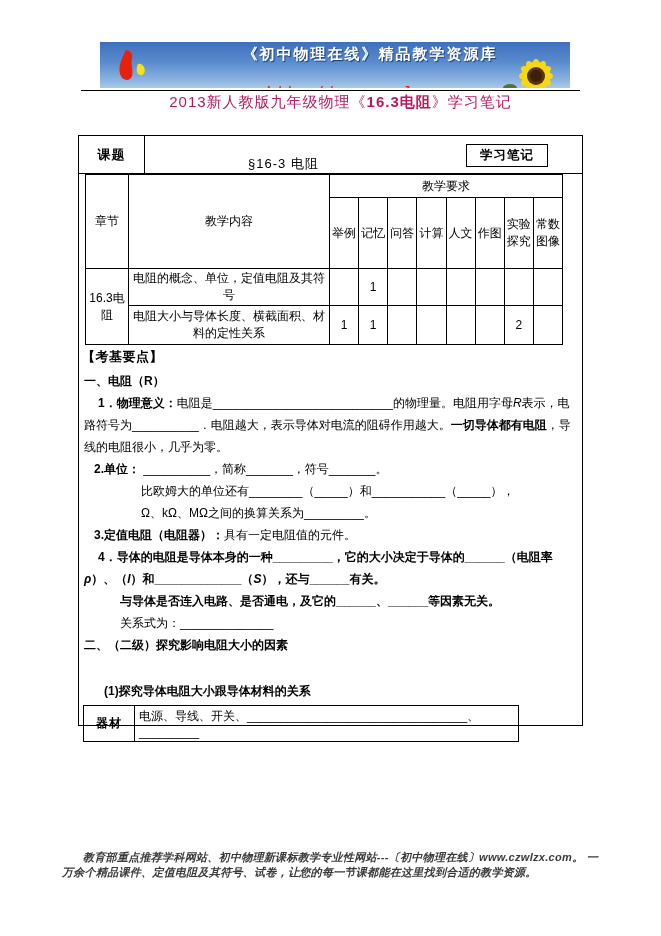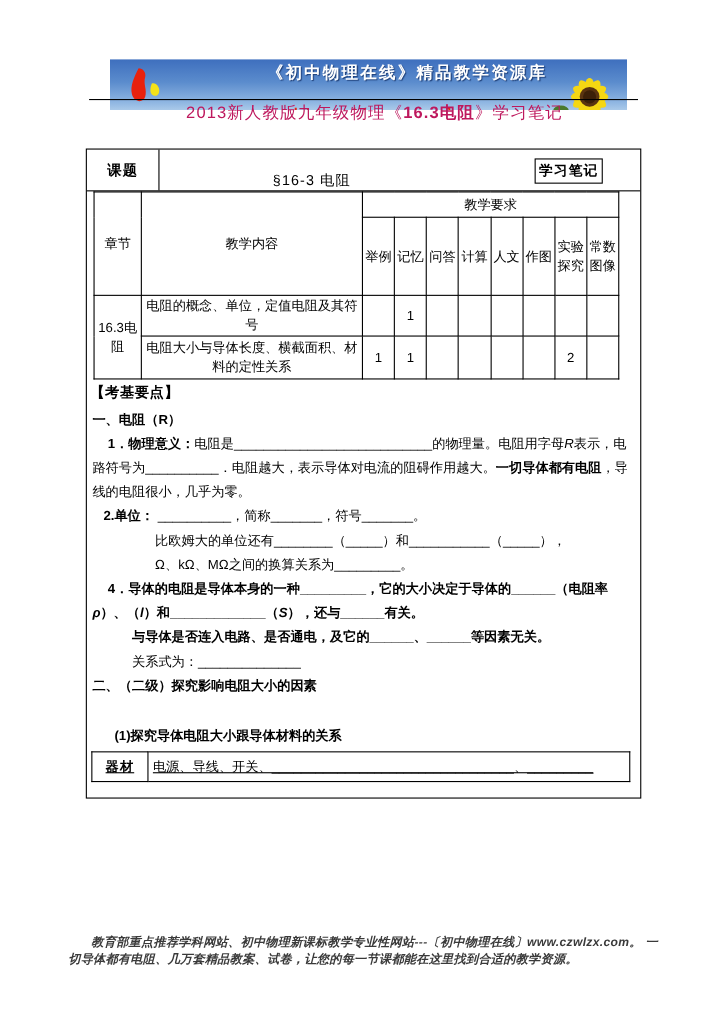--- a/index.html
+++ b/index.html
@@ -6,21 +6,21 @@
   body{
     width:661px;height:936px;background:#ffffff;position:relative;
     font-family:"Liberation Sans","DejaVu Sans",sans-serif;
     color:#000;font-size:12px;
   }
   .bold{font-weight:bold;}
   .ital{font-style:italic;}
 
   
   .banner{
-    position:absolute;left:100px;top:54px;width:470px;height:46px;
+    position:absolute;left:100px;top:42px;width:470px;height:46px;
     background:linear-gradient(to bottom,#3e6fbe 0%,#5b8ccd 45%,#8fb6e2 85%,#aac9e9 100%);
     overflow:hidden;
   }
   .banner-logo{position:absolute;left:12px;top:4px;}
   .banner-text{position:absolute;left:120px;top:3px;width:300px;text-align:center;}
   .banner-title{
     color:#ffffff;font-weight:bold;font-size:15px;letter-spacing:2px;
     font-family:"Liberation Serif","DejaVu Serif",serif;
     text-shadow:1px 1px 1px #1d3e77;white-space:nowrap;
   }
@@ -53,21 +53,21 @@
     width:66px;height:100%;border-right:1px solid #000;box-sizing:border-box;
     display:flex;align-items:center;justify-content:center;
     font-weight:bold;font-size:13px;letter-spacing:1px;
   }
   .head-value{
     flex:1;text-align:center;font-weight:normal;font-size:13px;
     padding-right:160px;letter-spacing:1px;
   }
   .notes-box{
     position:absolute;right:34px;top:8px;border:1px solid #000;
-    font-weight:bold;font-size:12.5px;padding:2px 3px;letter-spacing:1px;
+    font-weight:bold;font-size:12.5px;padding:2px 13px;letter-spacing:1px;
   }
 
   .sec-label{font-weight:bold;font-size:13px;margin:3px 0 2px 3px;letter-spacing:0.5px;}
 
   
   table.req{
     border-collapse:collapse;margin-left:6px;width:478px;table-layout:fixed;
   }
   table.req td{
     border:1px solid #000;font-size:12px;text-align:center;vertical-align:middle;
@@ -89,21 +89,21 @@
   .content p{margin:0;}
   p.ind10{text-indent:10px;}
   p.ind14{text-indent:14px;}
   p.ind20{text-indent:20px;}
   p.ind36{text-indent:36px;}
   p.ind57{text-indent:57px;}
   p.gap-before{margin-top:24px !important;}
 
   
   table.equip{
-    border-collapse:collapse;margin:3px 0 0 4px;width:490px;text-decoration:underline;
+    border-collapse:collapse;margin:3px 0 0 4px;width:436px;
   }
   table.equip td{
     border:1px solid #000;font-size:12px;padding:2px 4px;height:22px;
     vertical-align:middle;
   }
   td.equip-label{width:42px;text-align:center;font-weight:bold;letter-spacing:1px;}
 
   
   .footer{
     position:absolute;left:62px;top:850px;width:537px;
@@ -197,31 +197,32 @@
   </table>
 
   <div class="sec-label">【考基要点】</div>
 
   <div class="content">
     <p><span class="bold">一、电阻（R）</span></p>
     <p class="ind14"><span class="bold">1．物理意义：</span><span>电阻是</span><span>___________________________</span><span>的物理量。电阻用字母</span><span class="ital">R</span><span>表示，电路符号为</span><span>__________</span><span>．电阻越大，表示导体对电流的阻碍作用越大。</span><span class="bold">一切导体都有电阻</span><span>，导线的电阻很小，几乎为零。</span></p>
     <p class="ind10"><span class="bold">2.</span><span class="bold">单位：</span><span> __________，简称_______，符号_______。</span></p>
     <p class="ind57"><span>比欧姆大的单位还有________（_____）和___________（_____），</span></p>
     <p class="ind57"><span>Ω、kΩ、MΩ之间的换算关系为_________。</span></p>
+    <p class="ind10"><span class="bold">3.</span><span class="bold">定值电阻（电阻器）：</span><span>具有一定电阻值的元件。</span></p>
     <p class="ind14"><span class="bold">4．导体的电阻是导体本身的一种_________，它的大小决定于导体的______（电阻率</span><span class="bold ital">ρ</span><span class="bold">）、（</span><span class="bold ital">l</span><span class="bold">）和_____________（</span><span class="bold ital">S</span><span class="bold">），还与______有关。</span></p>
     <p class="ind36"><span class="bold">与导体是否连入电路、是否通电，及它的______、______等因素无关。</span></p>
     <p class="ind36"><span>关系式为：______________</span></p>
     <p><span class="bold">二、（二级）探究影响电阻大小的因素</span></p>
     <p class="ind20 gap-before"><span class="bold">(1)探究导体电阻大小跟导体材料的关系</span></p>
   </div>
 
   <table class="equip">
     <tbody>
       <tr>
         <td class="equip-label">器材</td>
         <td>电源、导线、开关、_________________________________、_________</td>
       </tr>
     </tbody>
   </table>
 
 </div>
 
-<div class="footer">教育部重点推荐学科网站、初中物理新课标教学专业性网站---〔初中物理在线〕www.czwlzx.com。 一切导体都有电阻、几万套精品教案、试卷，让您的每一节课都能在这里找到合适的教学资源。</div>
+<div class="footer">教育部重点推荐学科网站、初中物理新课标教学专业性网站---〔初中物理在线〕www.czwlzx.com。 一万余个精品课件、定值电阻及其符号、试卷，让您的每一节课都能在这里找到合适的教学资源。</div>
 
 </body></html>

